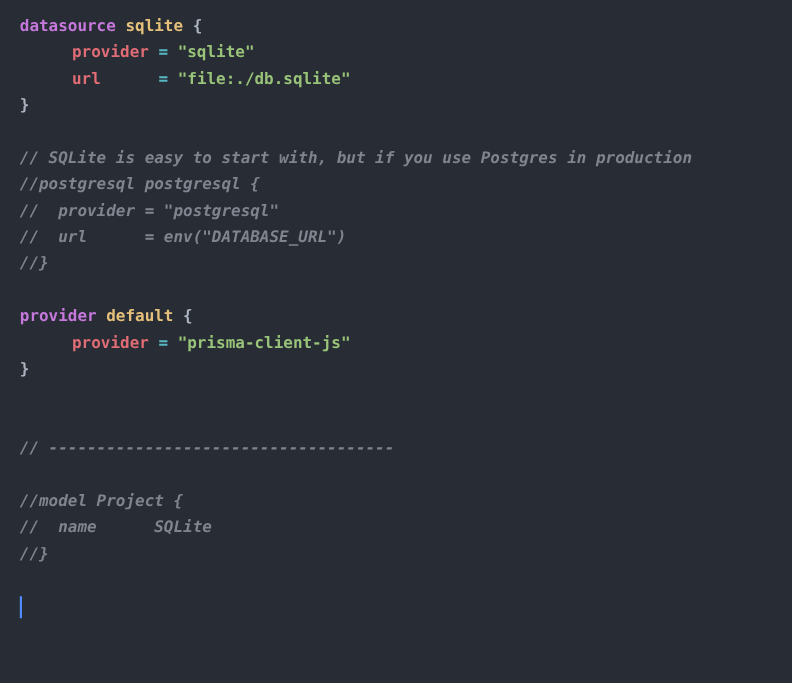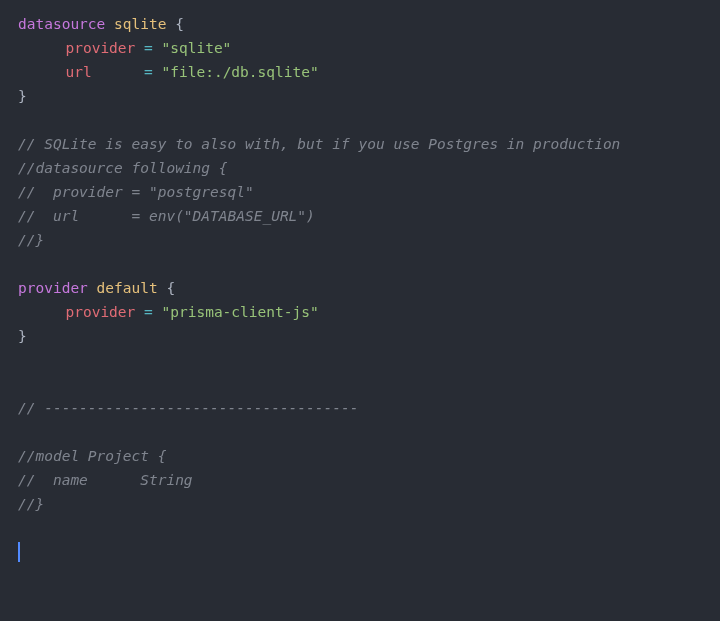--- a/index.html
+++ b/index.html
@@ -15,20 +15,21 @@
       font-size: 14.5px;
       line-height: 24px;
       padding: 12px 18px;
       color: #abb2bf;
       overflow: hidden;
       position: relative;
     }
     .line {
       white-space: pre;
       height: 24px;
+      font-weight: bold;
     }
     .kw-datasource { color: #c678dd; }
     .kw-generator { color: #c678dd; }
     .ident { color: #e5c07b; }
     .brace { color: #abb2bf; }
     .prop { color: #e06c75; padding-left: 30px; }
     .eq { color: #56b6c2; }
     .str { color: #98c379; }
     .comment { color: #7f848e; font-style: italic; }
     .cursor {
@@ -42,31 +43,31 @@
   </style>
 </head>
 <body>
 
 <div>
   <div class="line"><span class="kw-datasource">datasource</span> <span class="ident">sqlite</span> <span class="brace">{</span></div>
   <div class="line">  <span class="prop">provider</span> <span class="eq">=</span> <span class="str">"sqlite"</span></div>
   <div class="line">  <span class="prop">url</span>      <span class="eq">=</span> <span class="str">"file:./db.sqlite"</span></div>
   <div class="line"><span class="brace">}</span></div>
   <div class="line"></div>
-  <div class="line"><span class="comment">// SQLite is easy to also with, but if you use Postgres in production</span></div>
-  <div class="line"><span class="comment">//datasource following {</span></div>
+  <div class="line"><span class="comment">// SQLite is easy to start with, but if you use Postgres in production</span></div>
+  <div class="line"><span class="comment">//postgresql postgresql {</span></div>
   <div class="line"><span class="comment">//  provider = "postgresql"</span></div>
   <div class="line"><span class="comment">//  url      = env("DATABASE_URL")</span></div>
   <div class="line"><span class="comment">//}</span></div>
   <div class="line"></div>
   <div class="line"><span class="kw-generator">provider</span> <span class="ident">default</span> <span class="brace">{</span></div>
   <div class="line">  <span class="prop">provider</span> <span class="eq">=</span> <span class="str">"prisma-client-js"</span></div>
   <div class="line"><span class="brace">}</span></div>
   <div class="line"></div>
   <div class="line"></div>
   <div class="line"><span class="comment">// ------------------------------------</span></div>
   <div class="line"></div>
   <div class="line"><span class="comment">//model Project {</span></div>
-  <div class="line"><span class="comment">//  name      String</span></div>
+  <div class="line"><span class="comment">//  name      SQLite</span></div>
   <div class="line"><span class="comment">//}</span></div>
   <div class="line"></div>
   <div class="line"><span class="cursor"></span></div>
 </div>
 
 </body></html>

